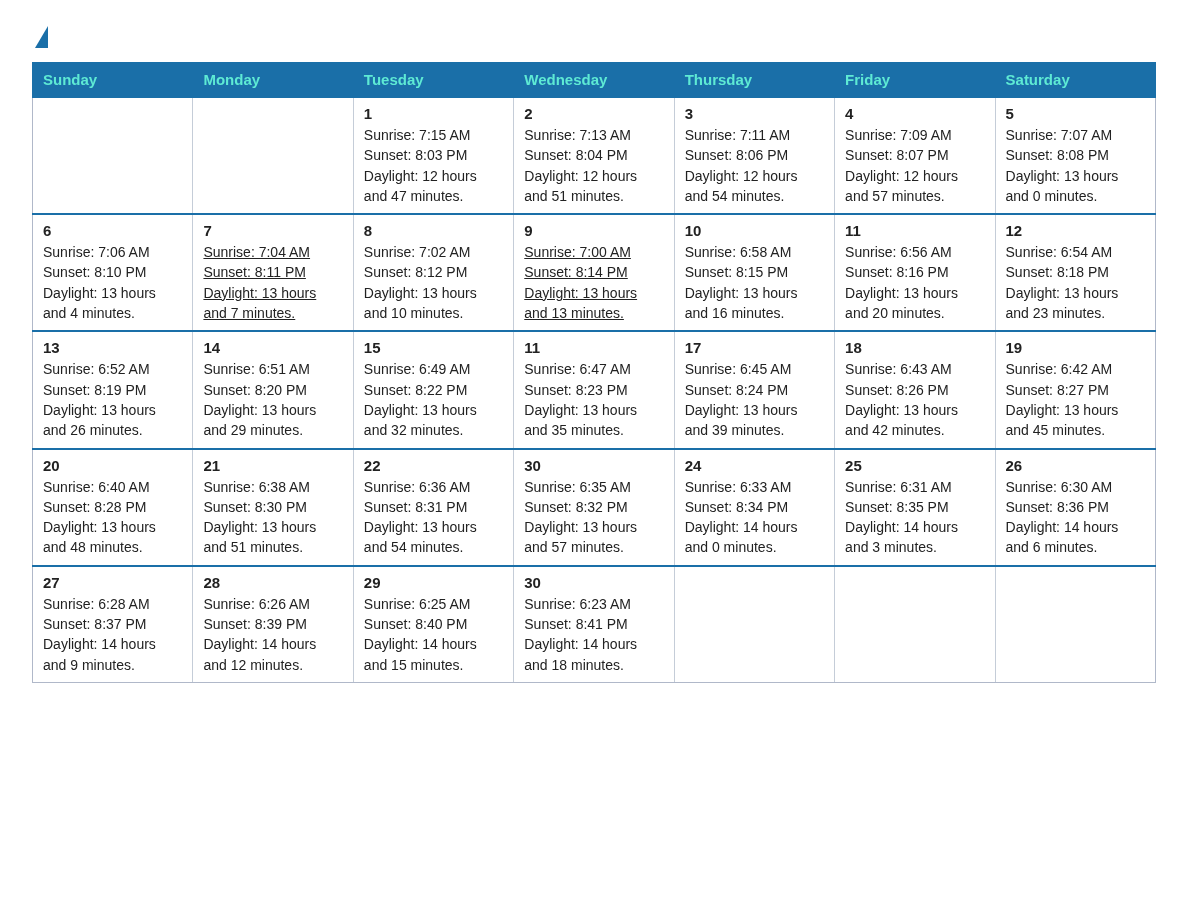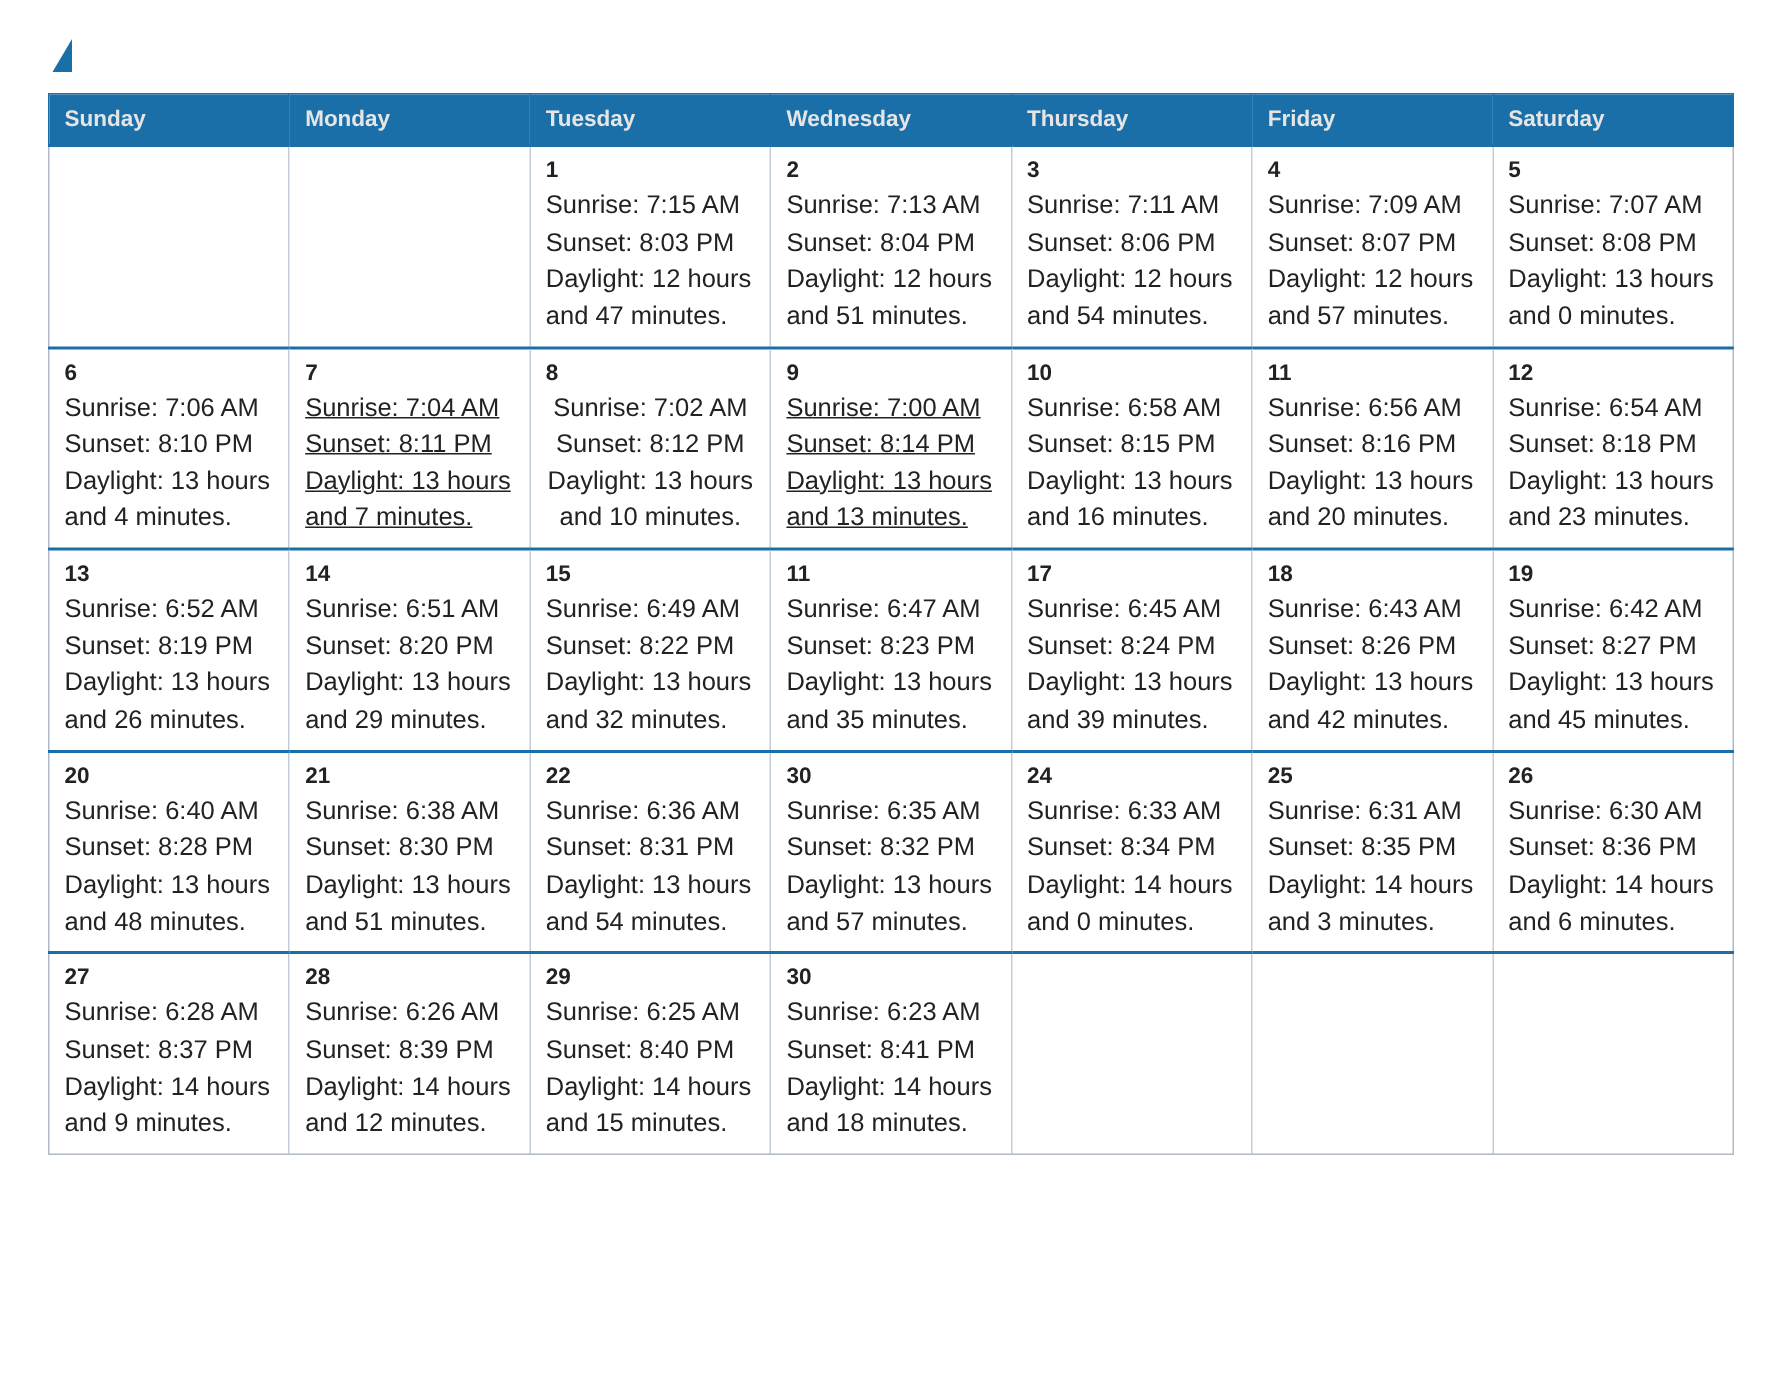--- a/index.html
+++ b/index.html
@@ -61,21 +61,21 @@
       font-size: 20px;
       color: #222;
       margin-top: 4px;
     }
     table {
       width: 100%;
       border-collapse: collapse;
     }
     th {
       background-color: #1a6fa8;
-      color: #e5e5e5;
+      color: #5eead4;
       font-size: 15px;
       font-weight: bold;
       padding: 8px 10px;
       text-align: left;
       border: 1px solid #1a6fa8;
     }
     td {
       border: 1px solid #b0b8c9;
       vertical-align: top;
       padding: 7px 10px;
@@ -85,21 +85,21 @@
       color: #222;
     }
     .day-num {
       font-size: 15px;
       font-weight: bold;
       color: #222;
       display: block;
       margin-bottom: 3px;
     }
     .day-info {
-      font-size: 17px;
+      font-size: 14px;
       color: #222;
       line-height: 1.45;
     }
     .empty-cell {
       background: #fff;
     }
     tr td {
       border-top: 2px solid #1a6fa8;
     }
     tr td:not(:last-child) {
@@ -188,21 +188,21 @@
         </td>
         <td>
           <span class="day-num">7</span>
           <div class="day-info" style="white-space: pre-line; text-decoration: underline;">Sunrise: 7:04 AM
 Sunset: 8:11 PM
 Daylight: 13 hours
 and 7 minutes.</div>
         </td>
         <td>
           <span class="day-num">8</span>
-          <div class="day-info" style="white-space: pre-line; text-align: center;">Sunrise: 7:02 AM
+          <div class="day-info" style="white-space: pre-line;">Sunrise: 7:02 AM
 Sunset: 8:12 PM
 Daylight: 13 hours
 and 10 minutes.</div>
         </td>
         <td>
           <span class="day-num">9</span>
           <div class="day-info" style="white-space: pre-line; text-decoration: underline;">Sunrise: 7:00 AM
 Sunset: 8:14 PM
 Daylight: 13 hours
 and 13 minutes.</div>

